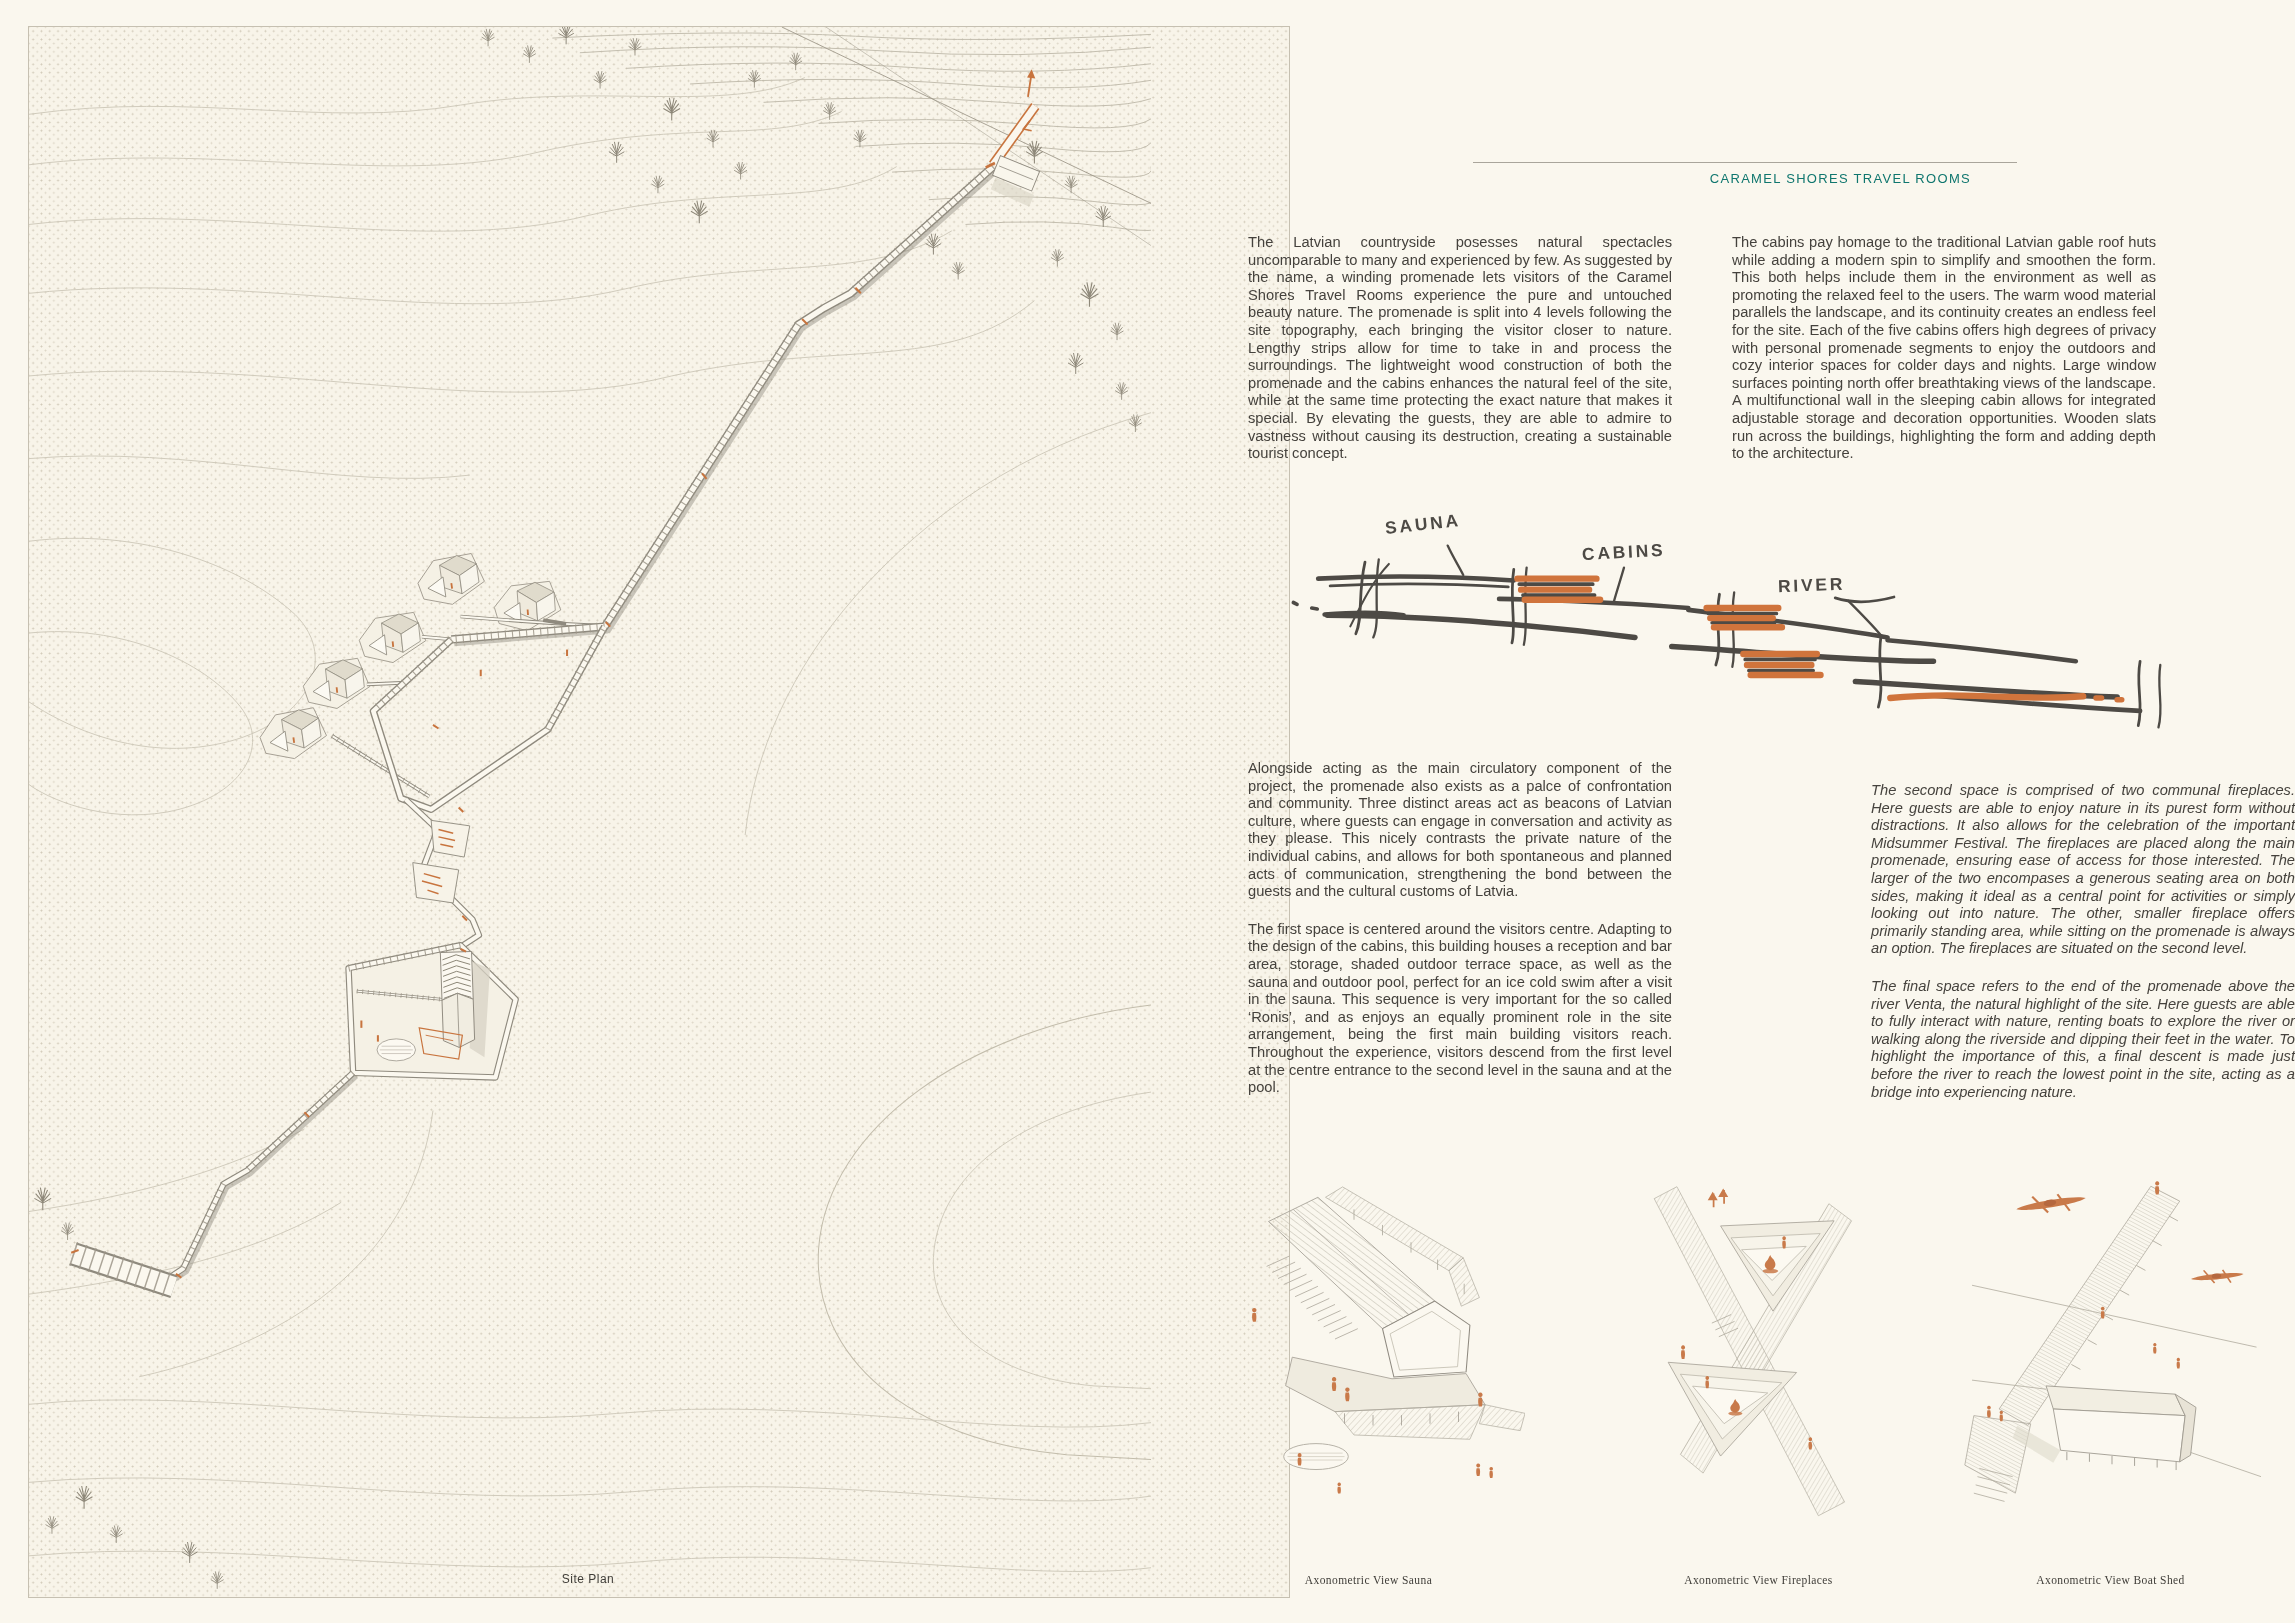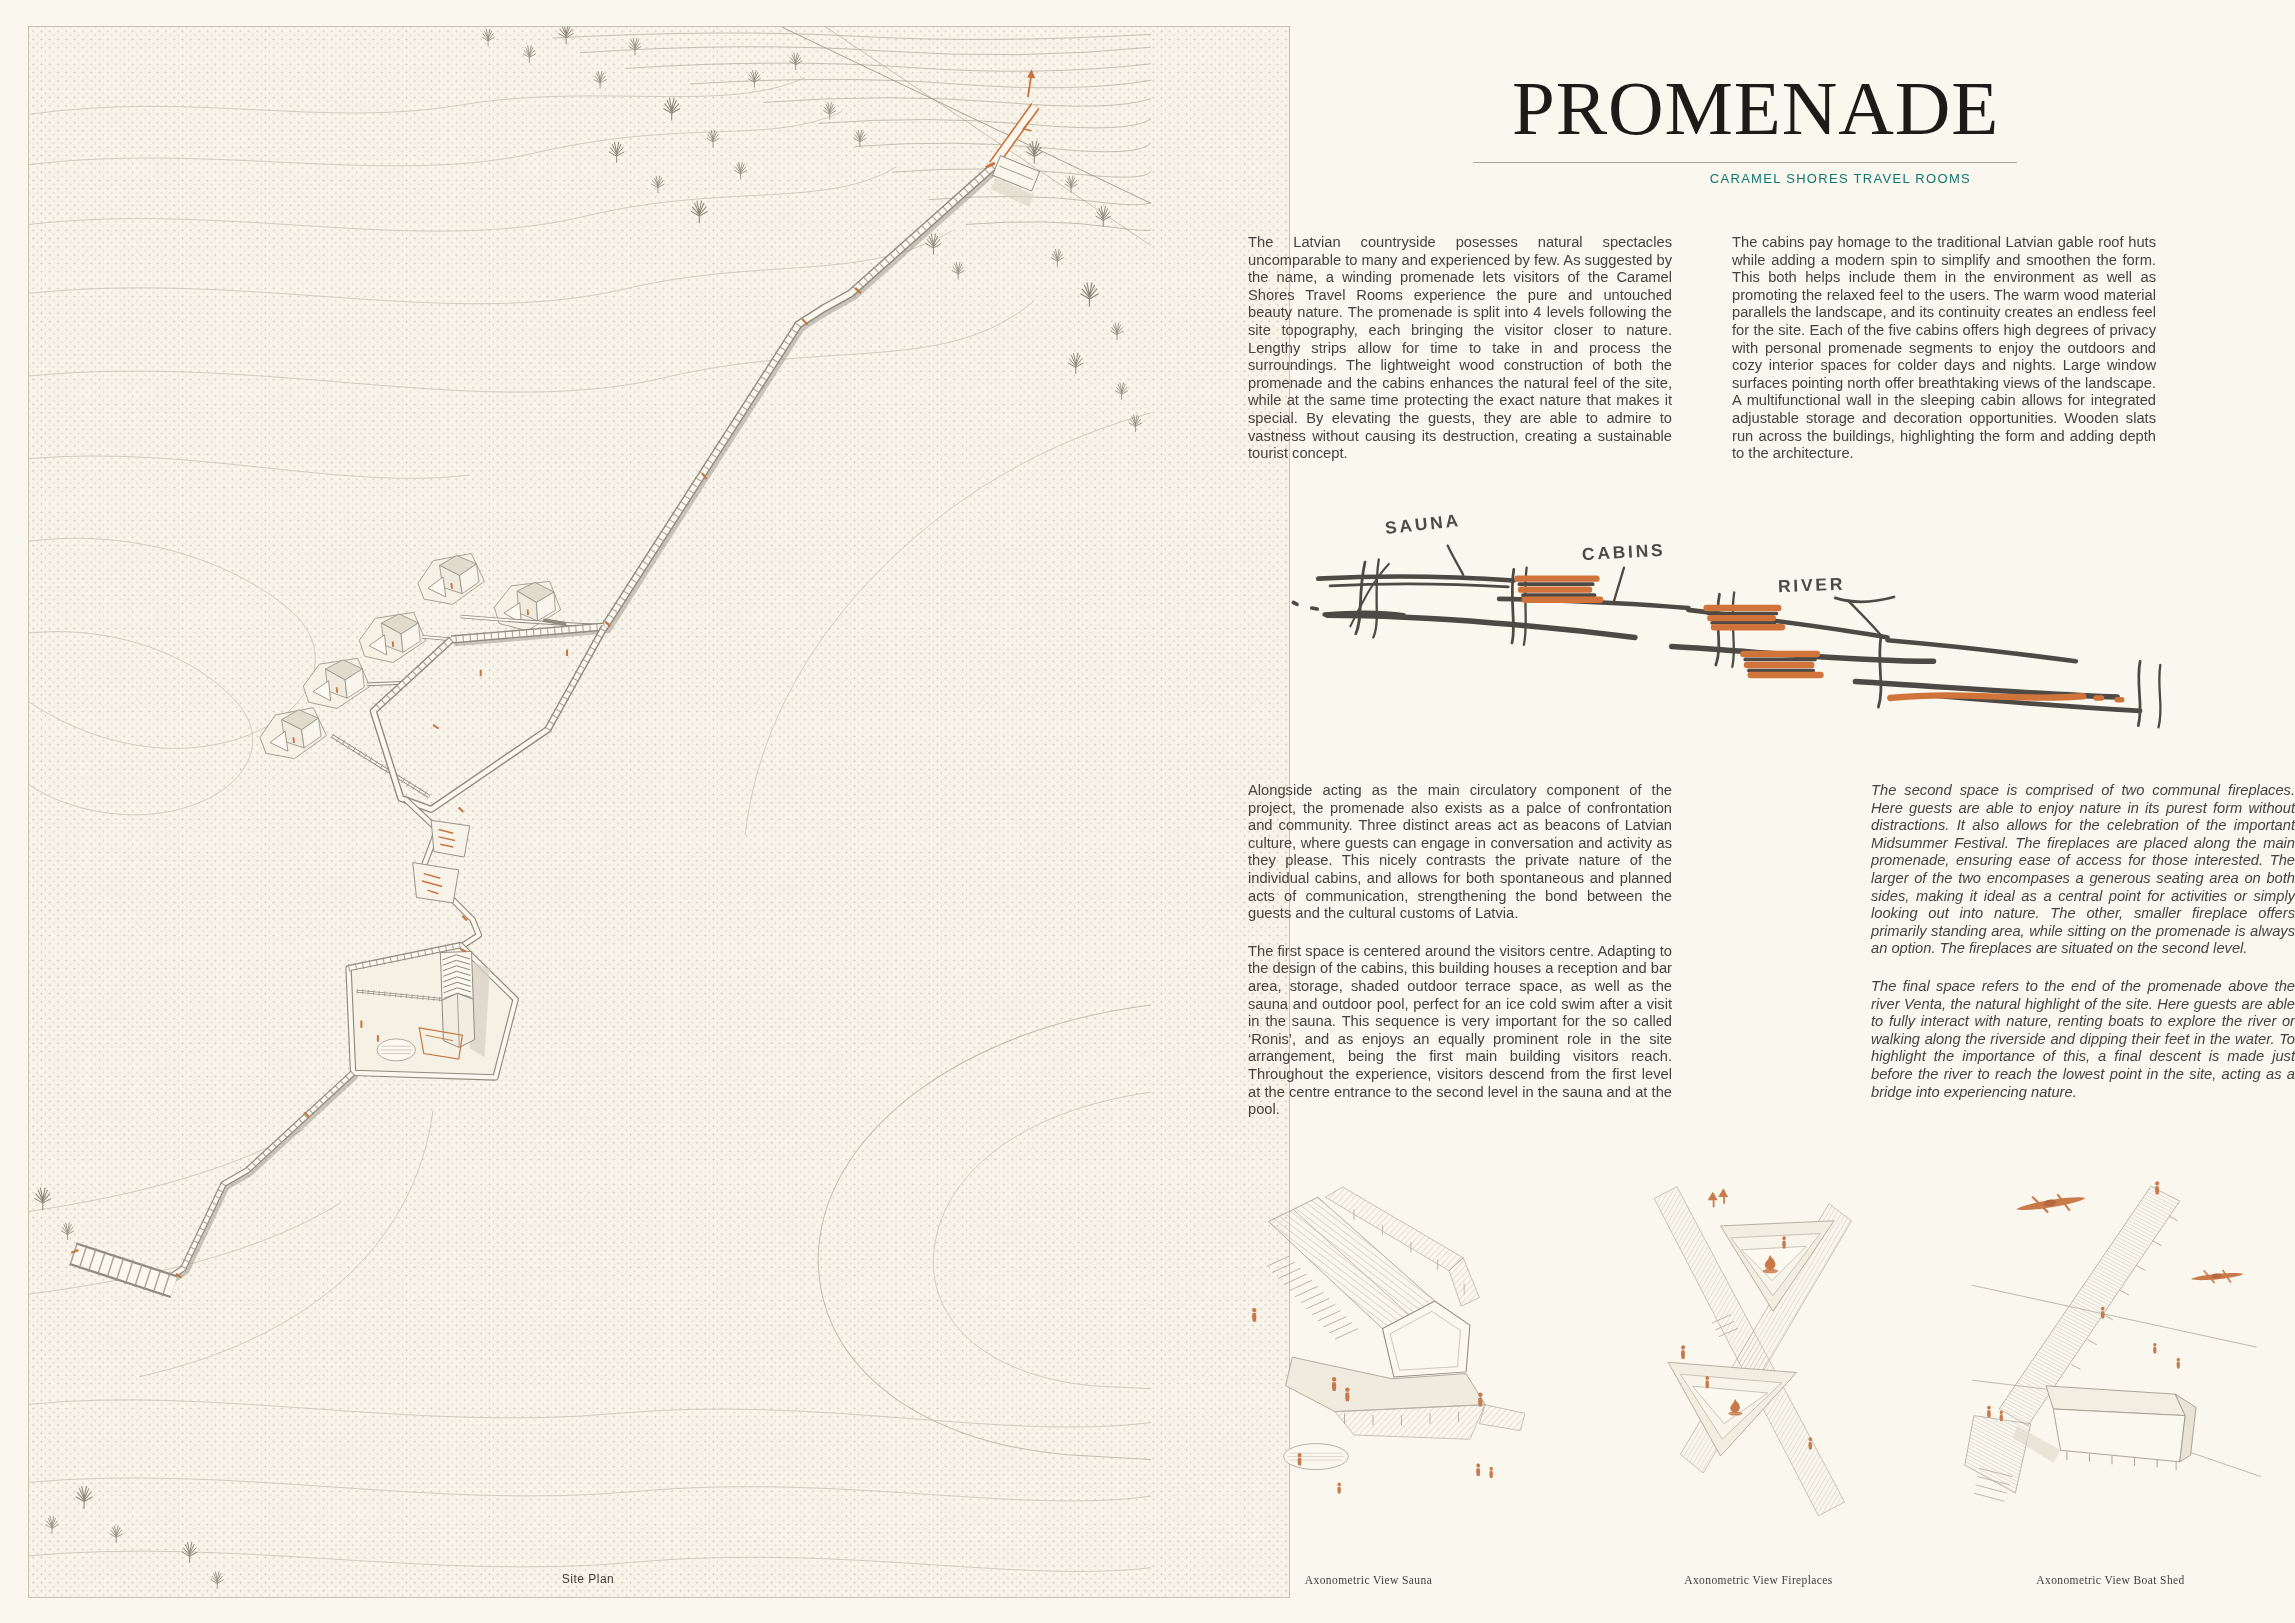--- a/index.html
+++ b/index.html
@@ -35,21 +35,21 @@
     position:absolute;left:1512px;top:171px;width:459px;text-align:right;
     font-size:13px;letter-spacing:1.3px;color:#0f766e;
   }
 
   .col{position:absolute;width:442px;font-size:14.7px;line-height:17.6px;color:#45423d;
        text-align:justify;}
   .col p{margin:9px;}
   .col p + p{margin-top:20px;}
   .c-l1{left:1239px;top:225px;}
   .c-r1{left:1723px;top:225px;}
-  .c-l2{left:1239px;top:773px;}
+  .c-l2{left:1239px;top:751px;}
   .c-r2{left:1862px;top:773px;font-style:italic;}
 
   
   .sketch{position:absolute;left:1286px;top:507px;width:923px;height:225px;}
   .sk-label{
     position:absolute;color:#4d4a45;font-size:17.4px;font-weight:bold;
     letter-spacing:2.8px;white-space:nowrap;
   }
   .sk-sauna{left:99px;top:7.3px;transform:rotate(-6deg);}
   .sk-cabins{left:296px;top:35px;transform:rotate(-3deg);}
@@ -279,23 +279,20 @@
           <path d="M300,1182 l5,5"></path>
         <path d="M160,1358 l6,4"></path>
           <path d="M54,1332 l-8,3"></path>
           <path d="M380,1098 l0,7"></path>
       </g>
     </svg>
 
     <div class="plan-caption">Site Plan</div>
   </div>
 
-  <div class="title-block">
-    <div class="title-main">PROMENADE</div>
-  </div>
   <div class="title-rule"></div>
   <div class="title-sub">CARAMEL SHORES TRAVEL ROOMS</div>
 
   <div class="col c-l1">
     <p>The Latvian countryside posesses natural spectacles uncomparable to many and experienced by few. As suggested by the name, a winding promenade lets visitors of the Caramel Shores Travel Rooms experience the pure and untouched beauty nature. The promenade is split into 4 levels following the site topography, each bringing the visitor closer to nature. Lengthy strips allow for time to take in and process the surroundings. The lightweight wood construction of both the promenade and the cabins enhances the natural feel of the site, while at the same time protecting the exact nature that makes it special. By elevating the guests, they are able to admire to vastness without causing its destruction, creating a sustainable tourist concept.</p>
   </div>
   <div class="col c-r1">
     <p>The cabins pay homage to the traditional Latvian gable roof huts while adding a modern spin to simplify and smoothen the form. This both helps include them in the environment as well as promoting the relaxed feel to the users. The warm wood material parallels the landscape, and its continuity creates an endless feel for the site. Each of the five cabins offers high degrees of privacy with personal promenade segments to enjoy the outdoors and cozy interior spaces for colder days and nights. Large window surfaces pointing north offer breathtaking views of the landscape. A multifunctional wall in the sleeping cabin allows for integrated adjustable storage and decoration opportunities. Wooden slats run across the buildings, highlighting the form and adding depth to the architecture.</p>
   </div>
 

